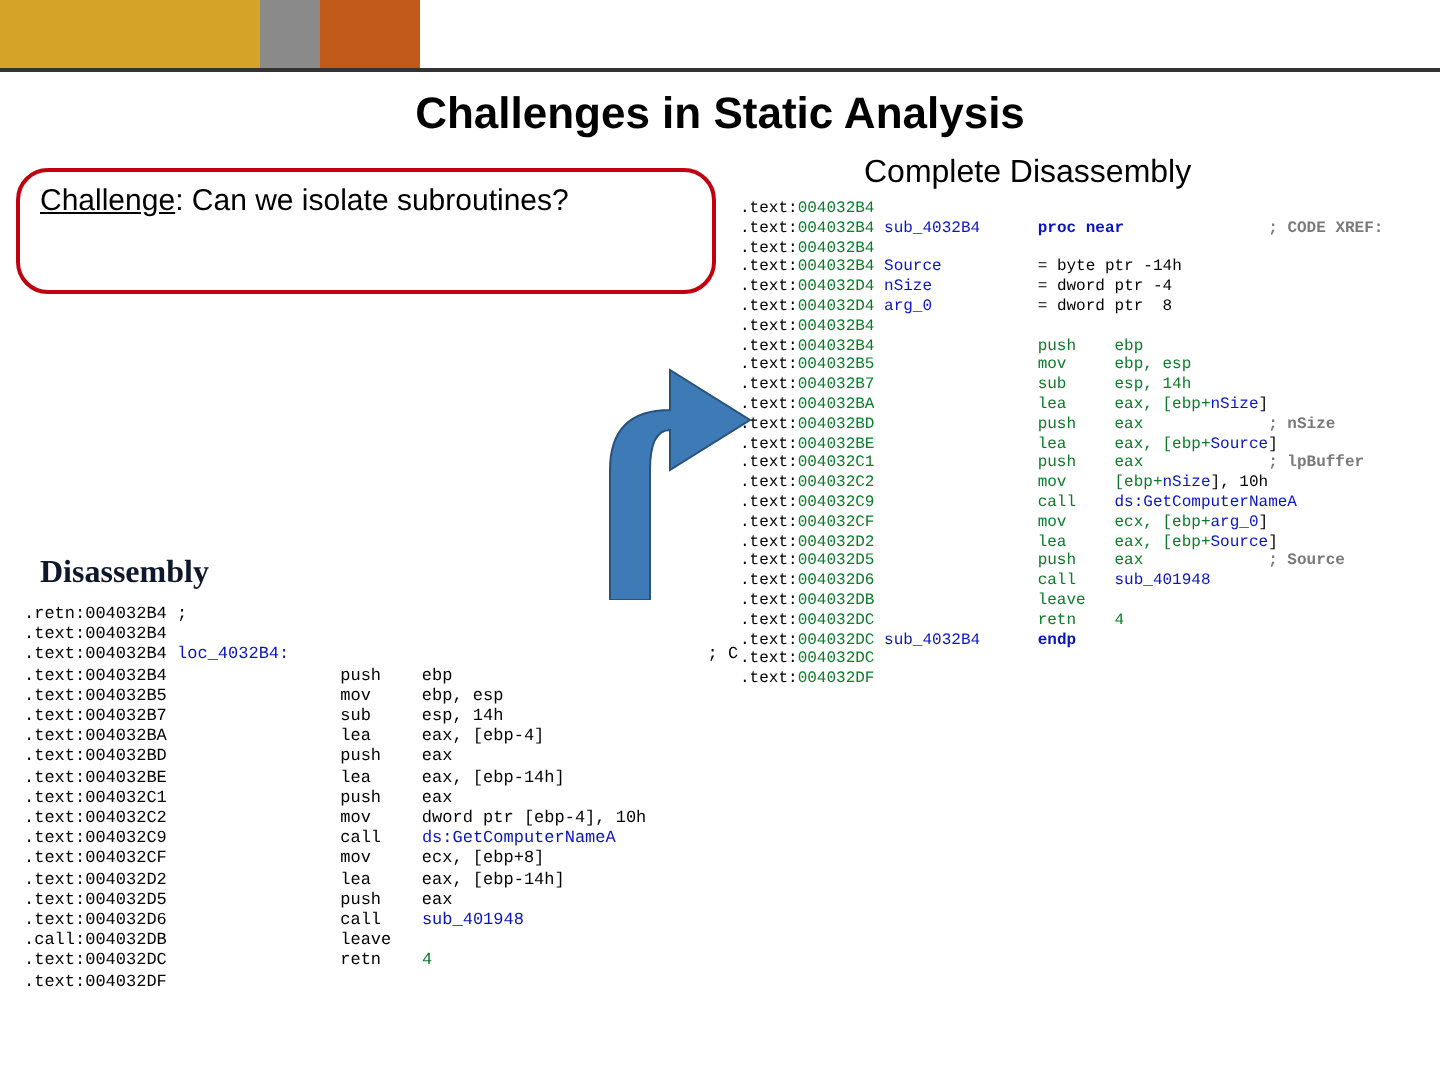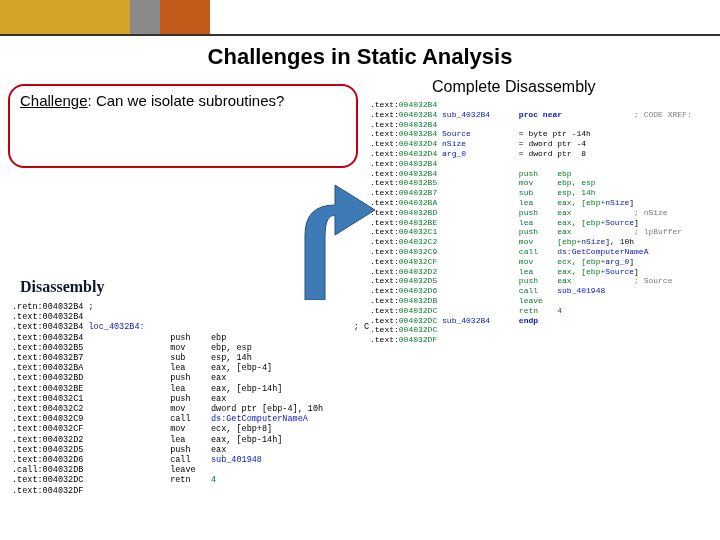--- a/index.html
+++ b/index.html
@@ -35,21 +35,21 @@
     text-align: center;
     font-size: 22px;
     font-weight: bold;
     color: #000;
   }
   .challenge-box {
     position: absolute;
     top: 84px;
     left: 8px;
     width: 350px;
-    height: 84px;
+    height: 63px;
     border: 2px solid #c00010;
     border-radius: 16px;
     padding: 6px 10px;
   }
   .challenge-text {
     font-size: 15px;
     color: #000;
   }
   .challenge-text .ul { text-decoration: underline; }
   .right-heading {
@@ -86,21 +86,21 @@
     font-family: "Courier New", monospace;
     font-size: 8px;
     line-height: 9.8px;
     white-space: pre;
     color: #000;
   }
   .kw { color: #0a15bf; font-weight: bold; }
   .sym { color: #0a15bf; text-align: right; }
   .addr-green { color: #0a7b28; }
   .num-green { color: #0a7b28; }
-  .comment { color: #7a7a7a; }
+  .comment { color: #7a7a7a; font-weight: bold; }
   .arrow-wrap {
     position: absolute;
     top: 175px;
     left: 280px;
     width: 100px;
     height: 125px;
   }
 </style>
 </head>
 <body>

